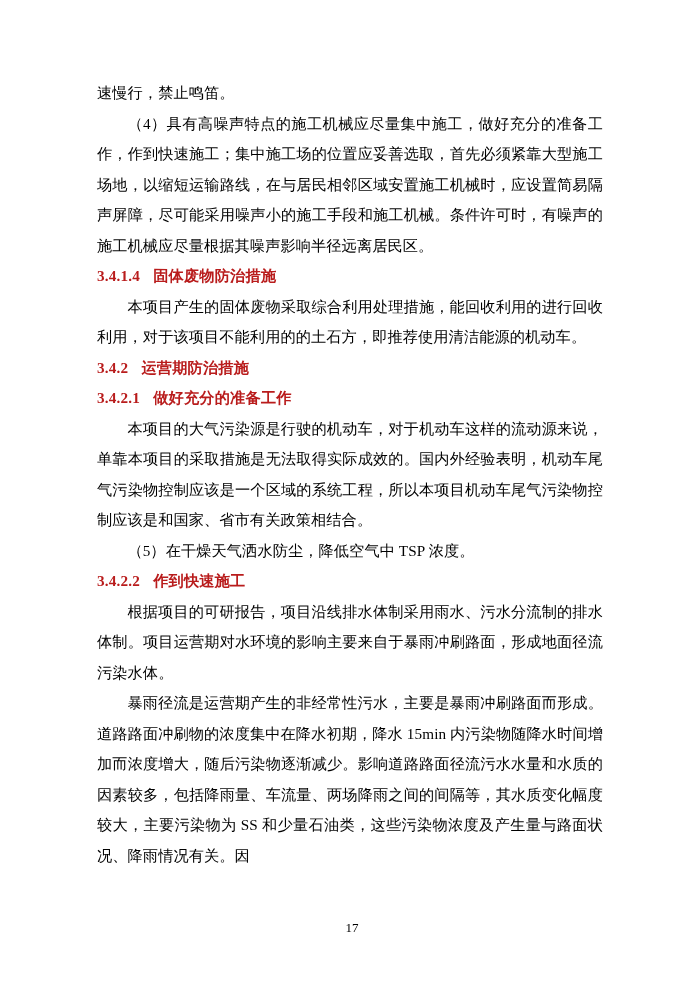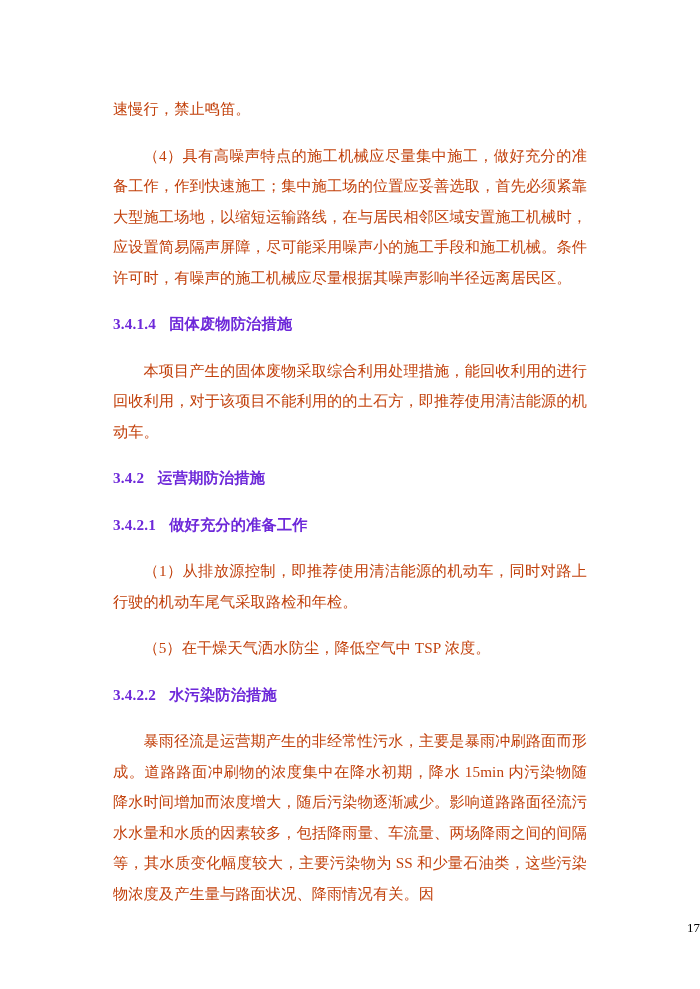--- a/index.html
+++ b/index.html
@@ -19,54 +19,54 @@
     margin: 0 auto;
     overflow: hidden;
   }
   .content {
     position: absolute;
     left: 97px;
     top: 78px;
     width: 506px;
   }
   p {
-    margin: 16px;
+    margin: 0;
     font-size: 15.2px;
     line-height: 30.5px;
-    color: #c2410c;
+    color: #000000;
     text-align: justify;
     text-justify: inter-ideograph;
     letter-spacing: 0.1px;
   }
   p.indent {
     text-indent: 2em;
   }
   h3 {
-    margin: 16px;
+    margin: 0;
     font-size: 15.2px;
     line-height: 30.5px;
     font-weight: bold;
-    color: #6d28d9;
+    color: #b91c1c;
     font-family: "Liberation Sans", "DejaVu Sans", sans-serif;
     letter-spacing: 0.2px;
   }
   h3 .num {
     font-family: "Liberation Serif", "DejaVu Serif", serif;
     font-weight: bold;
   }
   h3 .gap {
     display: inline-block;
     width: 13px;
   }
   .page-number {
     position: absolute;
     left: 4px;
     right: 0;
     top: 920px;
-    text-align: right;
+    text-align: center;
     font-size: 13px;
     color: #000000;
     font-family: "Liberation Serif", "DejaVu Serif", serif;
   }
   sub {
     font-size: 0.72em;
     vertical-align: -0.25em;
   }
 </style>
 </head>
@@ -80,29 +80,30 @@
     <p class="indent">（4）具有高噪声特点的施工机械应尽量集中施工，做好充分的准备工作，作到快速施工；集中施工场的位置应妥善选取，首先必须紧靠大型施工场地，以缩短运输路线，在与居民相邻区域安置施工机械时，应设置简易隔声屏障，尽可能采用噪声小的施工手段和施工机械。条件许可时，有噪声的施工机械应尽量根据其噪声影响半径远离居民区。</p>
 
     <h3><span class="num">3.4.1.4</span><span class="gap"></span><span>固体废物防治措施</span></h3>
 
     <p class="indent">本项目产生的固体废物采取综合利用处理措施，能回收利用的进行回收利用，对于该项目不能利用的的土石方，即推荐使用清洁能源的机动车。</p>
 
     <h3><span class="num">3.4.2</span><span class="gap"></span><span>运营期防治措施</span></h3>
 
     <h3><span class="num">3.4.2.1</span><span class="gap"></span><span>做好充分的准备工作</span></h3>
 
+    <p class="indent">本项目的大气污染源是行驶的机动车，对于机动车这样的流动源来说，单靠本项目的采取措施是无法取得实际成效的。国内外经验表明，机动车尾气污染物控制应该是一个区域的系统工程，所以本项目机动车尾气污染物控制应该是和国家、省市有关政策相结合。</p>
 
 
-    <p class="indent">（1）从排放源控制，即推荐使用清洁能源的机动车，同时对路上行驶的机动车尾气采取路检和年检。</p>
 
 
     <p class="indent">（5）在干燥天气洒水防尘，降低空气中 TSP 浓度。</p>
 
 
-    <h3><span class="num">3.4.2.2</span><span class="gap"></span><span>水污染防治措施</span></h3>
+    <h3><span class="num">3.4.2.2</span><span class="gap"></span><span>作到快速施工</span></h3>
 
+    <p class="indent">根据项目的可研报告，项目沿线排水体制采用雨水、污水分流制的排水体制。项目运营期对水环境的影响主要来自于暴雨冲刷路面，形成地面径流污染水体。</p>
 
     <p class="indent">暴雨径流是运营期产生的非经常性污水，主要是暴雨冲刷路面而形成。道路路面冲刷物的浓度集中在降水初期，降水 15min 内污染物随降水时间增加而浓度增大，随后污染物逐渐减少。影响道路路面径流污水水量和水质的因素较多，包括降雨量、车流量、两场降雨之间的间隔等，其水质变化幅度较大，主要污染物为 SS 和少量石油类，这些污染物浓度及产生量与路面状况、降雨情况有关。因</p>
 
   </div>
 
   <div class="page-number">17</div>
 </div>
 
 </body></html>

